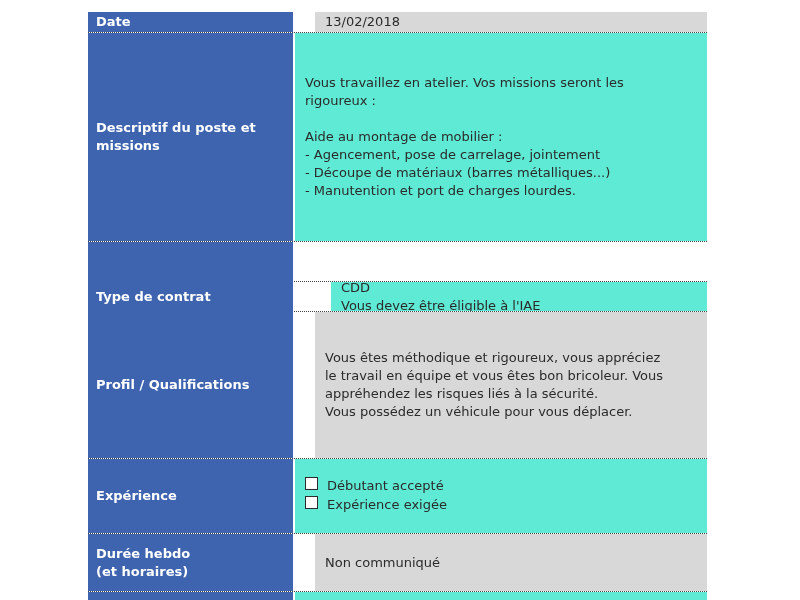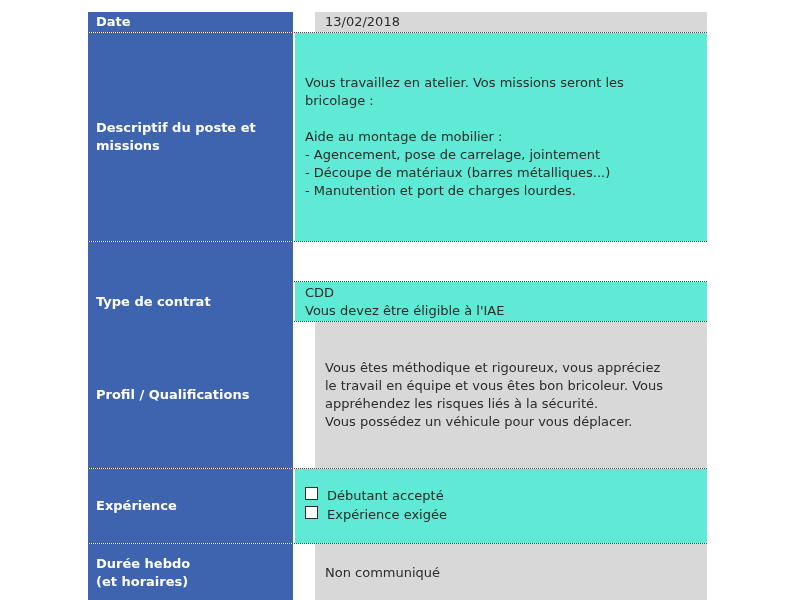--- a/index.html
+++ b/index.html
@@ -46,21 +46,21 @@
     justify-content: center;
     line-height: 18px;
     overflow: hidden;
   }
   .bg-gray .value-cell { background: #d8d8d8; margin-left: 22px; }
   .bg-white .value-cell { background: #5eead4; }
   .vline { min-height: 18px; white-space: nowrap; }
   .h-date { height: 21px; }
   .h-descriptif { height: 209px; }
   .h-lieu { height: 40px; flex-direction: column; }
-  .h-contrat { height: 40px; }
+  .h-contrat { height: 30px; gap: 36px; }
   .h-profil { height: 147px; }
   .h-experience { height: 75px; }
   .h-duree { height: 58px; }
   .h-partial { height: 10px; border-bottom: none; }
   .opt {
     display: flex;
     align-items: flex-start;
     height: 19px;
     white-space: nowrap;
   }
@@ -96,21 +96,21 @@
       <div class="label-cell">Date</div>
       <div class="value-cell">
         <div class="vline">13/02/2018</div>
       </div>
     </div>
 
     <div class="row h-descriptif bg-white">
       <div class="label-cell">Descriptif du poste et missions</div>
       <div class="value-cell">
         <div class="vline">Vous travaillez en atelier. Vos missions seront les</div>
-        <div class="vline">bricolage :</div>
+        <div class="vline">rigoureux :</div>
         <div class="vline"></div>
         <div class="vline">Aide au montage de mobilier :</div>
         <div class="vline">- Agencement, pose de carrelage, jointement</div>
         <div class="vline">- Découpe de matériaux (barres métalliques...)</div>
         <div class="vline">- Manutention et port de charges lourdes.</div>
       </div>
     </div>
 
     <div class="row h-lieu bg-gray">
       <div class="label-cell">Lieu de travail</div>

